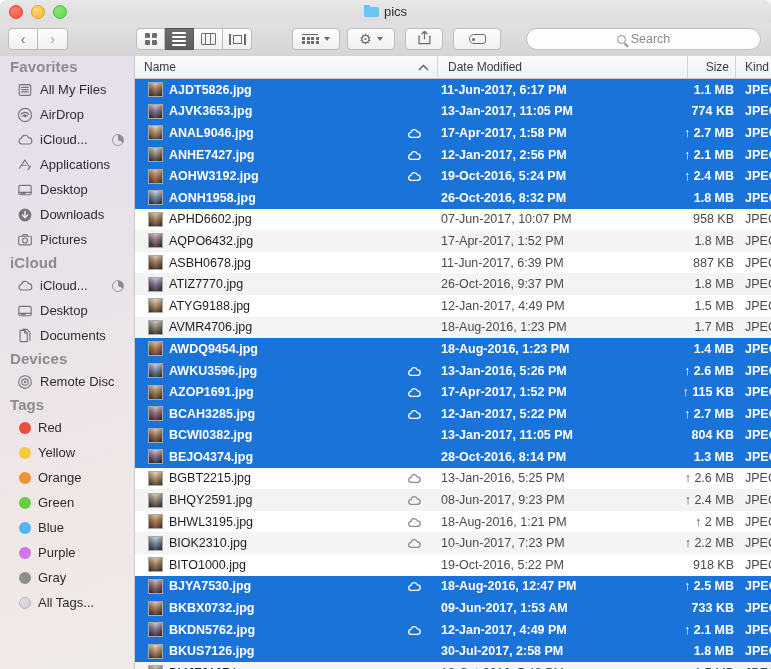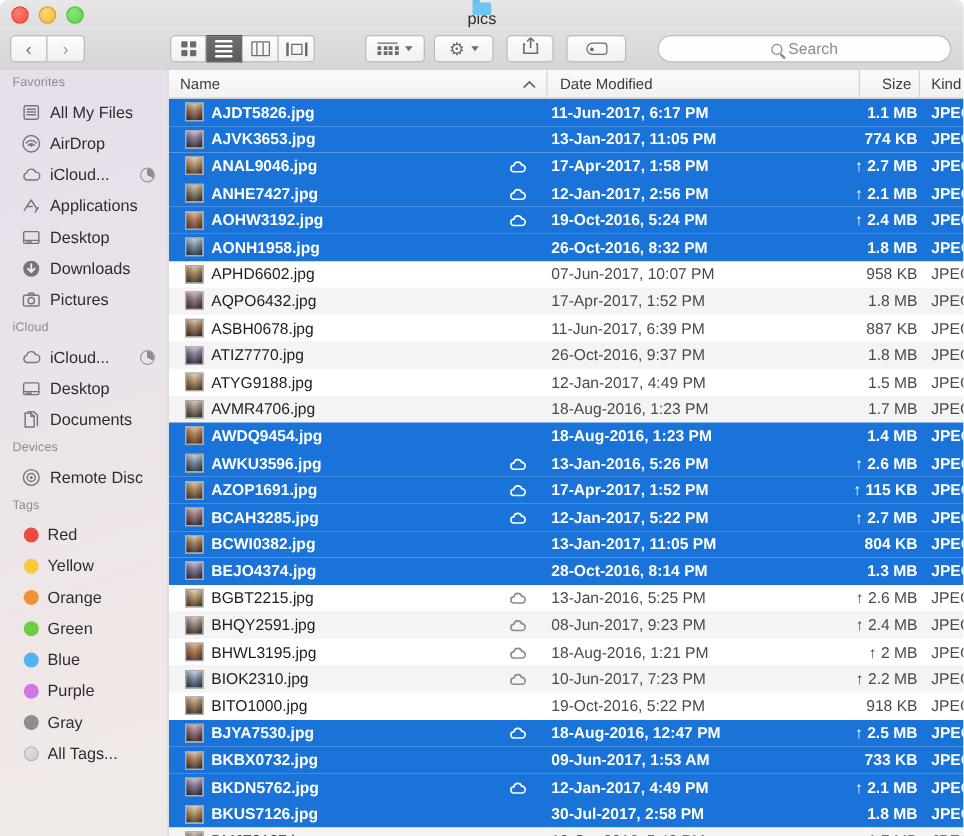--- a/index.html
+++ b/index.html
@@ -21,21 +21,21 @@
     border-bottom:0px;
   }
   .traffic{position:absolute;left:9px;top:5px;display:flex;gap:8px;align-items:center;}
   .dot{width:12px;height:12px;border-radius:50%;display:block;}
   .dot.red{background:radial-gradient(circle at 35% 30%,#ff7e70,#f4523b);border:0.5px solid #e0402c;}
   .dot.yellow{background:radial-gradient(circle at 35% 30%,#ffd978,#f7b731);border:0.5px solid #e0a022;}
   .dot.green{background:radial-gradient(circle at 35% 30%,#8ae47a,#5fd54a);border:0.5px solid #4bbd37;}
   .win-title{
     position:absolute;left:0;top:0;width:771px;height:22px;
     display:flex;align-items:center;justify-content:center;gap:5px;
-    font-size:13px;color:#2e2e2e;pointer-events:none;flex-direction:column;
+    font-size:13px;color:#2e2e2e;pointer-events:none;
   }
   .folder-ico{width:15px;height:12px;position:relative;display:inline-block;}
   .folder-ico .tab{position:absolute;left:0;top:0;width:6px;height:3px;background:#63bdf0;border-radius:1px 1px 0 0;}
   .folder-ico .body{position:absolute;left:0;top:2px;width:15px;height:10px;background:#6ec4f2;border-radius:1.5px;}
 
   
   .toolbar{
     position:absolute;left:0;top:22px;width:771px;height:34px;
     background:linear-gradient(to bottom,#e2e1e2 0%,#d6d4d6 100%);
     border-bottom:1px solid #b4b2b4;
@@ -103,21 +103,21 @@
   .search .ph{font-size:12.5px;color:#8d8c8d;}
 
   
   .sidebar{
     position:absolute;left:0;top:56px;width:135px;height:613px;
     background:linear-gradient(160deg,#e6dfec 0%,#e9e2ea 35%,#efe7e6 70%,#f0eae8 100%);
     border-right:1px solid #c9c7c9;box-sizing:border-box;
     overflow:hidden;
   }
   .sb-head{
-    font-size:10px;font-weight:normal;color:#8d8a90;
+    font-size:15px;font-weight:bold;color:#8d8a90;
     padding-left:10px;height:21px;display:flex;align-items:center;letter-spacing:.1px;
   }
   .sb-item{
     height:25px;display:flex;align-items:center;padding-left:17px;gap:7px;
     font-size:13px;color:#2d2d30;
   }
   .sb-item .lbl{white-space:nowrap;overflow:hidden;}
   .sb-ico{width:16px;height:16px;display:flex;align-items:center;justify-content:center;flex:0 0 16px;color:#77757b;}
   .sb-ico svg{display:block;}
   .pie{

